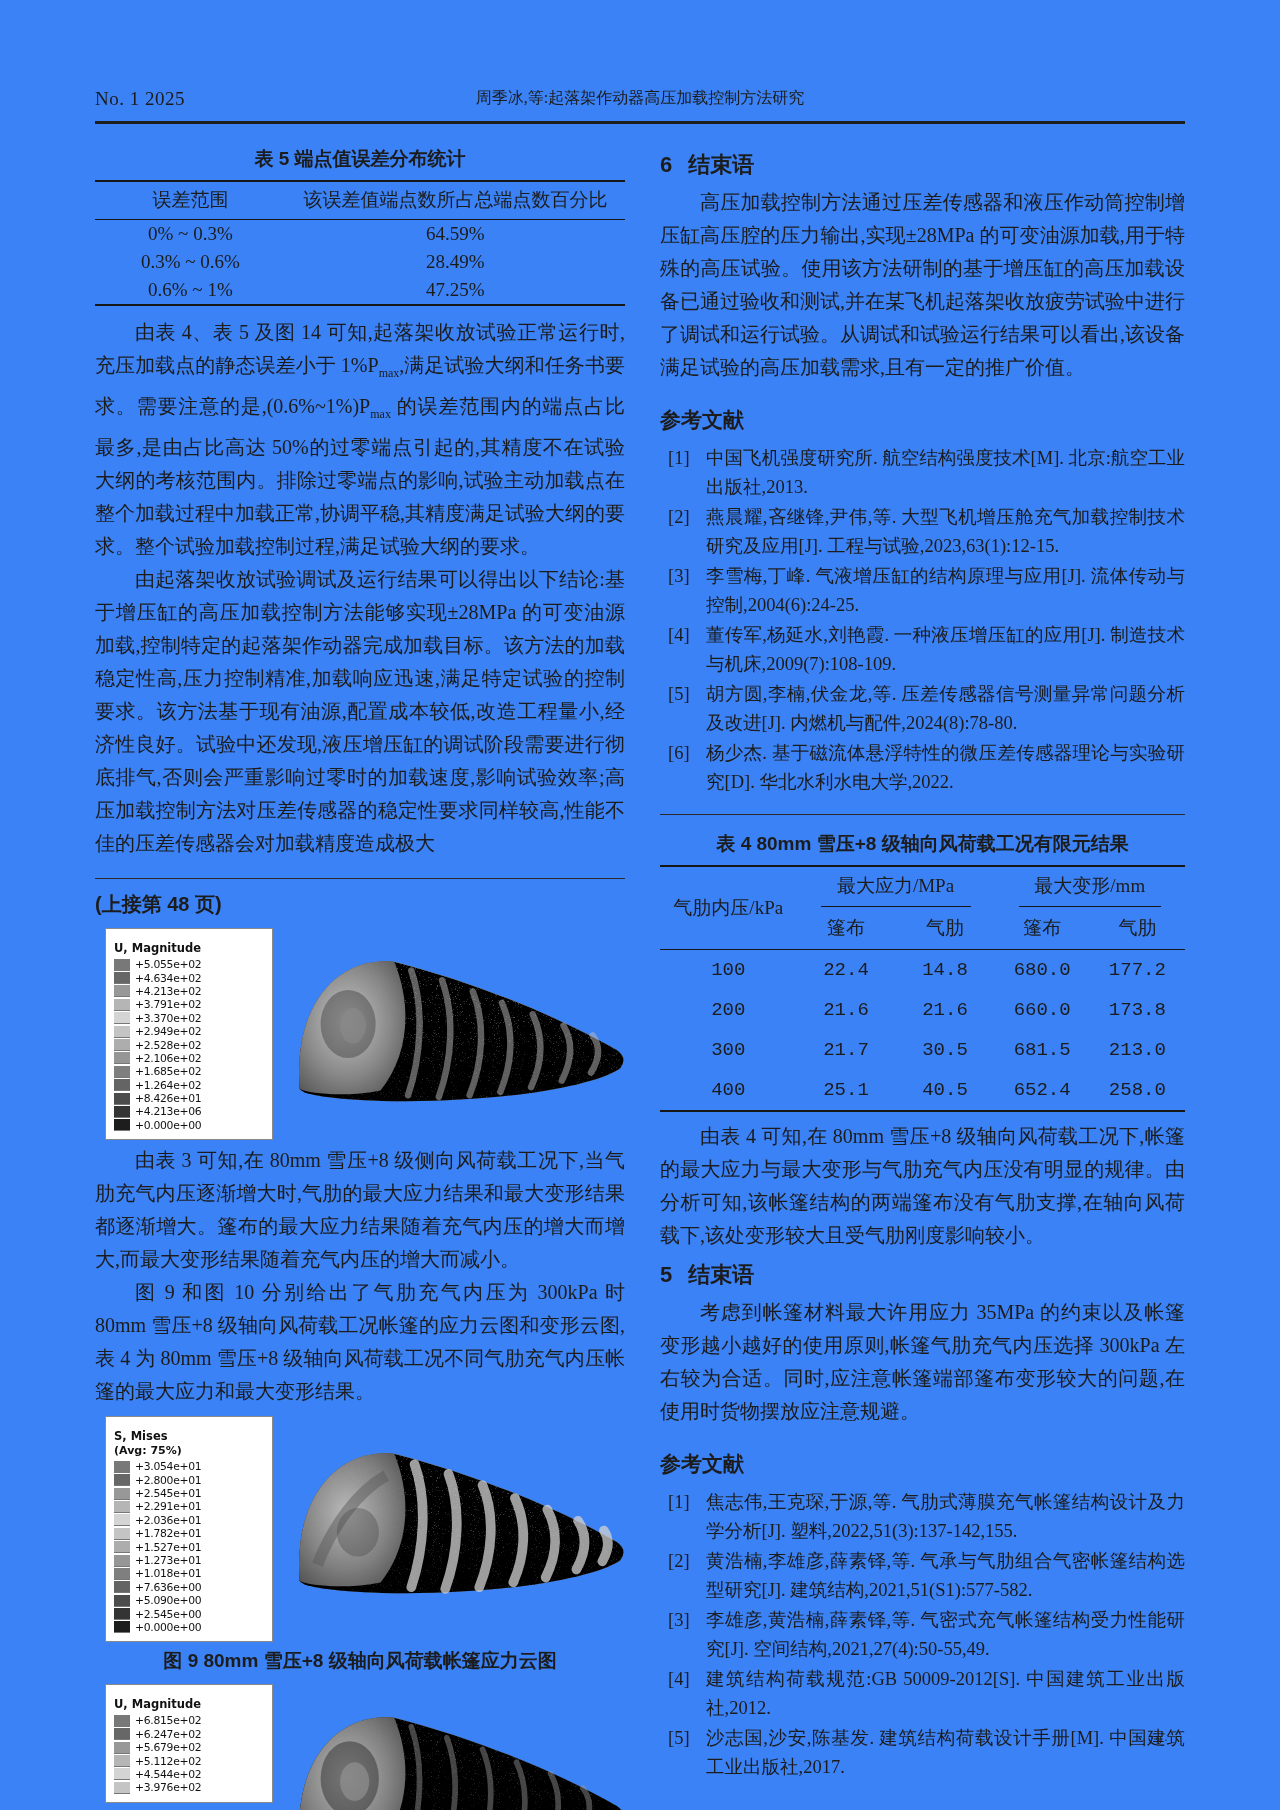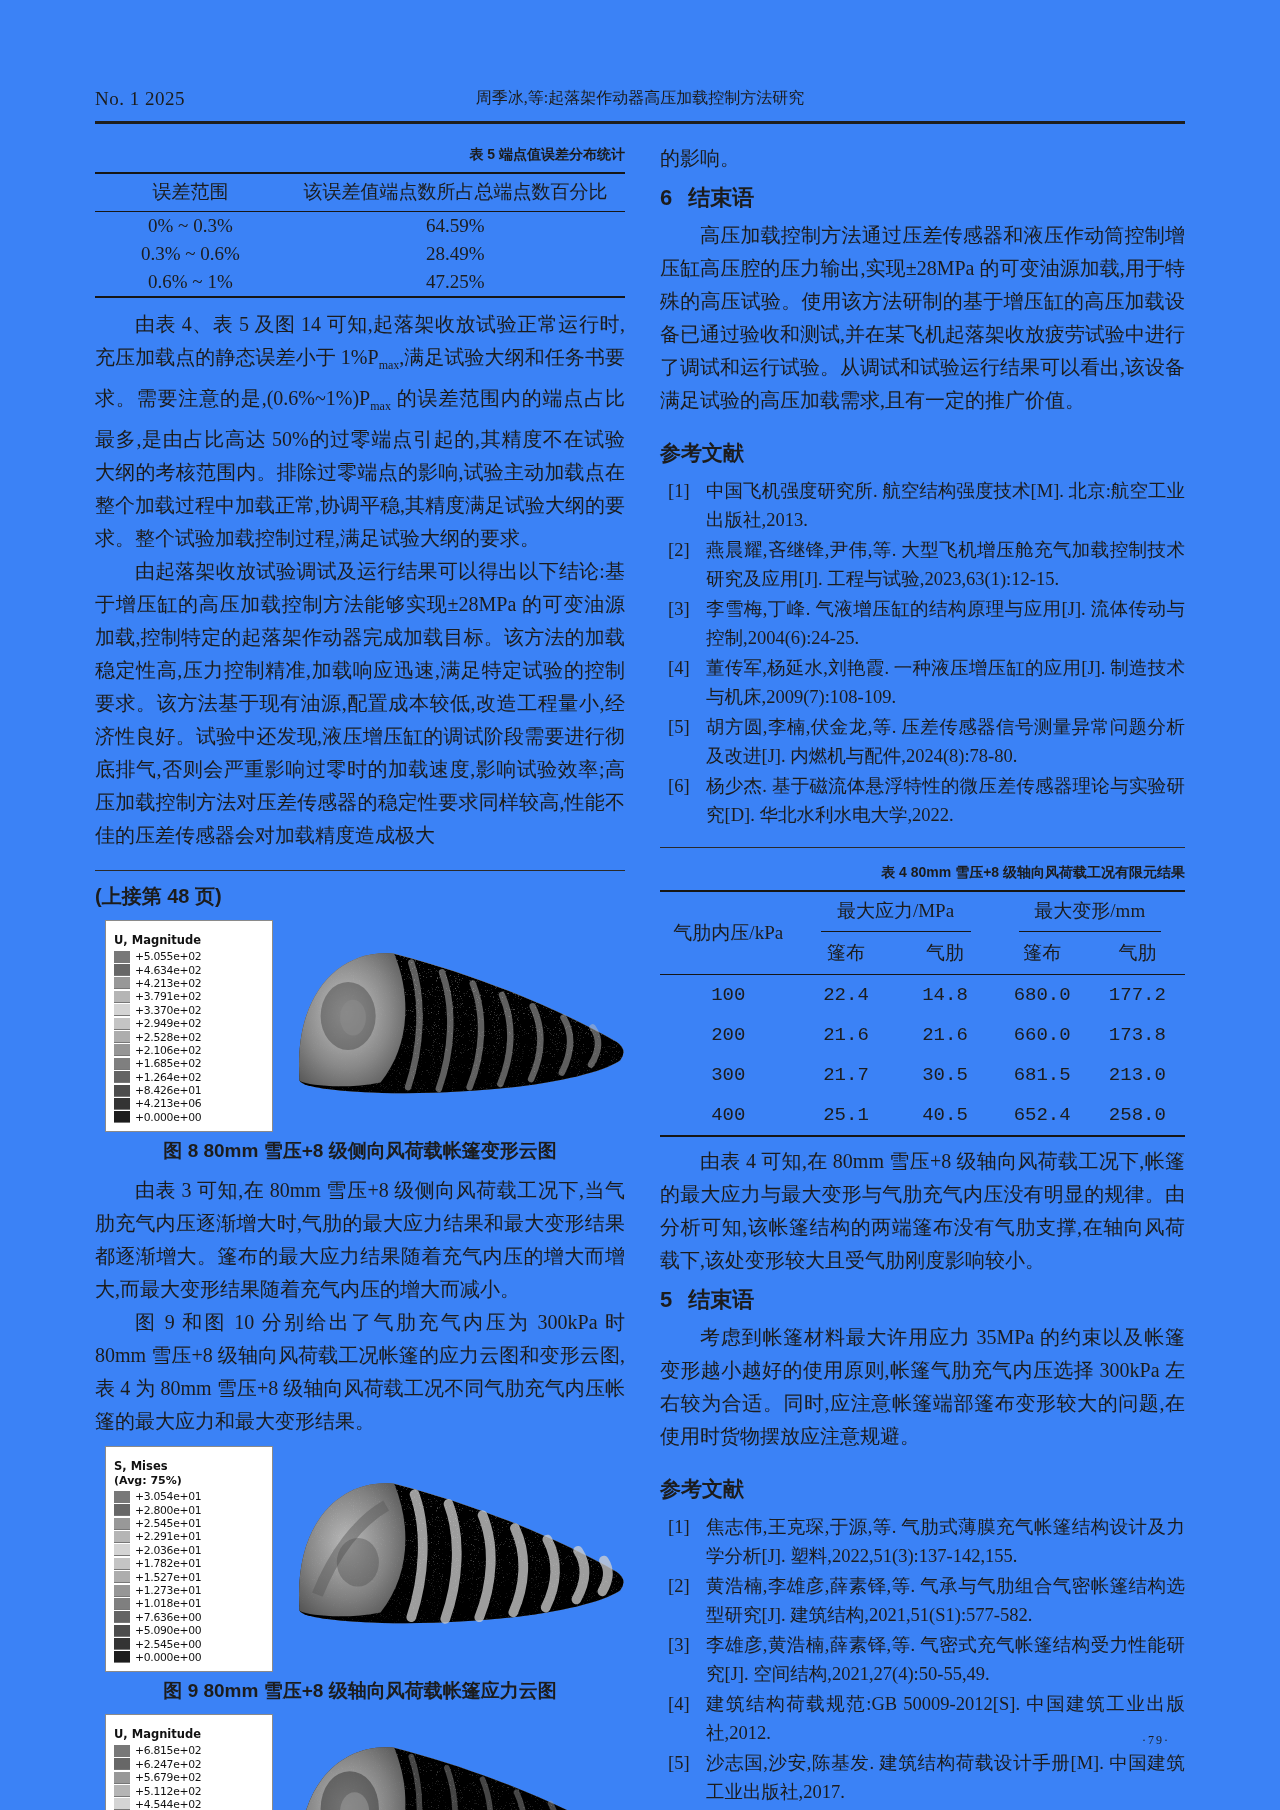--- a/index.html
+++ b/index.html
@@ -17,21 +17,21 @@
   p.body{font-size:20px;line-height:33px;text-align:justify;margin:0;text-indent:2em;}
   p.noindent{text-indent:0;}
   sub{font-size:12px;}
   
   .sec-h{display:flex;align-items:baseline;gap:16px;margin:8px 0 6px 0;
          font-family:"Liberation Sans","DejaVu Sans",sans-serif;font-weight:bold;font-size:22px;}
   .refs-h{font-family:"Liberation Sans","DejaVu Sans",sans-serif;font-weight:bold;font-size:21px;
           margin:22px 0 10px 0;}
   
   .tbl-title{font-family:"Liberation Sans","DejaVu Sans",sans-serif;font-weight:bold;
-             font-size:14px;text-align:right;margin:4px 0 8px 0;}
+             font-size:19px;text-align:center;margin:4px 0 8px 0;}
   table.rule{width:100%;border-collapse:collapse;border-top:2.2px solid #161616;
              border-bottom:2.2px solid #161616;font-size:19px;}
   table.rule th{font-weight:normal;}
   table.t5 th{border-bottom:1.6px solid #161616;padding:5px 2px 6px;}
   table.t5 td{padding:3px 2px;text-align:center;}
   table.t5 th:first-child{width:36%;}
   table.t5 td:first-child{text-align:center;}
   table.t4 th,table.t4 td{text-align:center;padding:4px 2px;}
   table.t4 th.side{border-bottom:1.6px solid #161616;}
   table.t4 .grp div{border-bottom:1.4px solid #161616;padding:2px 0 7px;margin:0 22px;}
@@ -219,21 +219,20 @@
           <path d="M266,194 C280,160 284,120 268,84"></path>
           <path d="M304,188 C318,158 320,128 306,98"></path>
           <path d="M342,180 C354,156 356,132 344,112"></path>
           <path d="M378,170 C388,154 390,138 380,124"></path>
         </g>
         <path d="M 18,190 C 10,80 70,26 135,33 C 158,90 152,150 118,192 C 80,200 30,197 18,190 Z" fill="url(#capG)" opacity=".95"></path>
         <ellipse cx="78" cy="110" rx="34" ry="42" fill="#3f3f3f" opacity=".45"></ellipse>
         <ellipse cx="84" cy="112" rx="16" ry="22" fill="#8a8a8a" opacity=".6"></ellipse>
       </svg>
     </div>
-    <div class="caption">图 8  80mm 雪压+8 级侧向风荷载帐篷变形云图</div>
 
     <p class="body">由表 3 可知,在 80mm 雪压+8 级侧向风荷载工况下,当气肋充气内压逐渐增大时,气肋的最大应力结果和最大变形结果都逐渐增大。篷布的最大应力结果随着充气内压的增大而增大,而最大变形结果随着充气内压的增大而减小。</p>
     <p class="body">图 9 和图 10 分别给出了气肋充气内压为 300kPa 时 80mm 雪压+8 级轴向风荷载工况帐篷的应力云图和变形云图,表 4 为 80mm 雪压+8 级轴向风荷载工况不同气肋充气内压帐篷的最大应力和最大变形结果。</p>
 
     <div class="fig">
       <div class="legend">
         <div class="legend-title">S, Mises</div>
         <div class="legend-sub">(Avg: 75%)</div>
         <div>
 
@@ -375,21 +374,20 @@
         <path d="M 18,190 C 10,80 70,26 135,33 C 158,90 152,150 118,192 C 80,200 30,197 18,190 Z" fill="url(#capG)" opacity=".9"></path>
         <ellipse cx="80" cy="108" rx="36" ry="46" fill="#2e2e2e" opacity=".5"></ellipse>
         <ellipse cx="86" cy="112" rx="18" ry="24" fill="#9a9a9a" opacity=".55"></ellipse>
       </svg>
     </div>
 
   </div>
 
   <div class="col col-right">
 
-    <p class="body noindent">的影响。</p>
 
     <div class="sec-h">
       <span>6</span>
       <span>结束语</span>
     </div>
     <p class="body">高压加载控制方法通过压差传感器和液压作动筒控制增压缸高压腔的压力输出,实现±28MPa 的可变油源加载,用于特殊的高压试验。使用该方法研制的基于增压缸的高压加载设备已通过验收和测试,并在某飞机起落架收放疲劳试验中进行了调试和运行试验。从调试和试验运行结果可以看出,该设备满足试验的高压加载需求,且有一定的推广价值。</p>
 
     <div class="refs-h">参考文献</div>
     <div>
 

